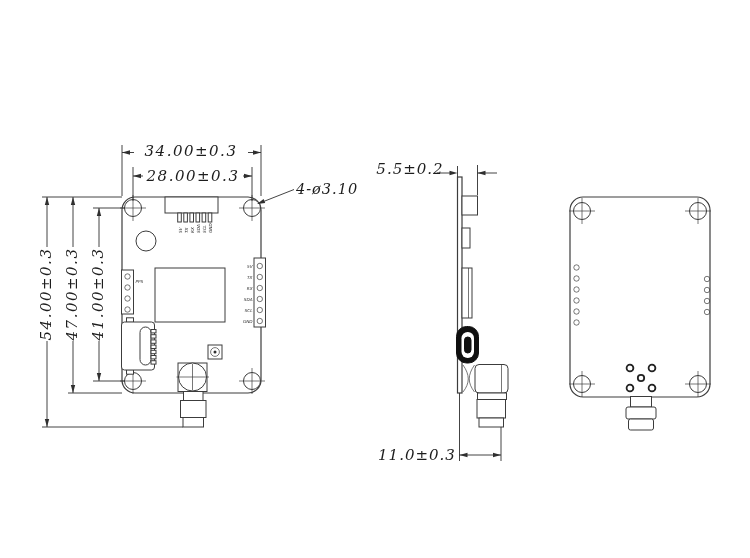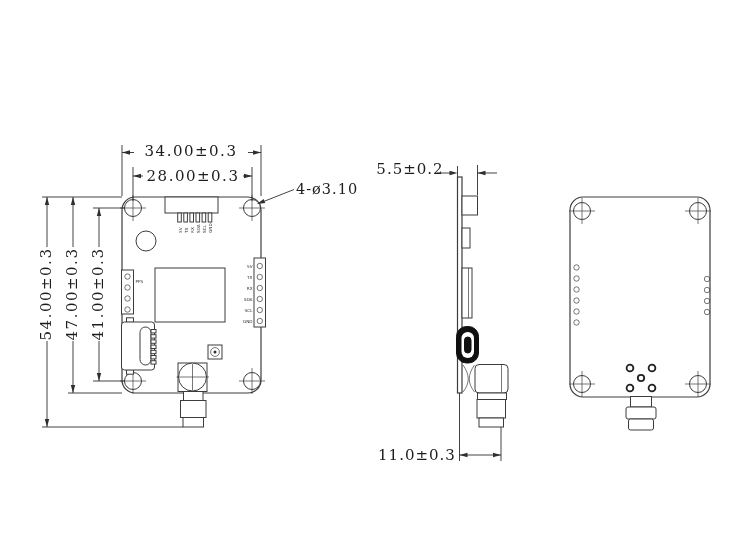--- a/index.html
+++ b/index.html
@@ -1,17 +1,17 @@
 <!DOCTYPE html>
 <html><head>
 <meta charset="utf-8">
 <style>
   html,body{margin:0;padding:0;background:#ffffff;}
   .canvas{position:relative;width:750px;height:558px;background:#ffffff;overflow:hidden;
-          font-family:"DejaVu Serif", serif;}
+          font-family:"DejaVu Serif", serif;font-style:italic;}
   svg{display:block;}
   .outline{fill:#ffffff;stroke:#3c3c3c;stroke-width:1.2;}
   .part{fill:#ffffff;stroke:#3c3c3c;stroke-width:1;}
   .thin{stroke:#3c3c3c;stroke-width:0.7;fill:none;}
   .dimline{stroke:#2f2f2f;stroke-width:0.9;fill:none;}
   .arrow{fill:#2f2f2f;stroke:none;}
   .dimtext{fill:#1d1d1d;font-family:"DejaVu Serif", serif;font-size:15px;letter-spacing:1.5px;}
   .tinytext{fill:#2a2a2a;font-family:"DejaVu Sans", sans-serif;font-size:4.2px;letter-spacing:0;}
   .usbdark{fill:#101010;stroke:#101010;}
 </style>

